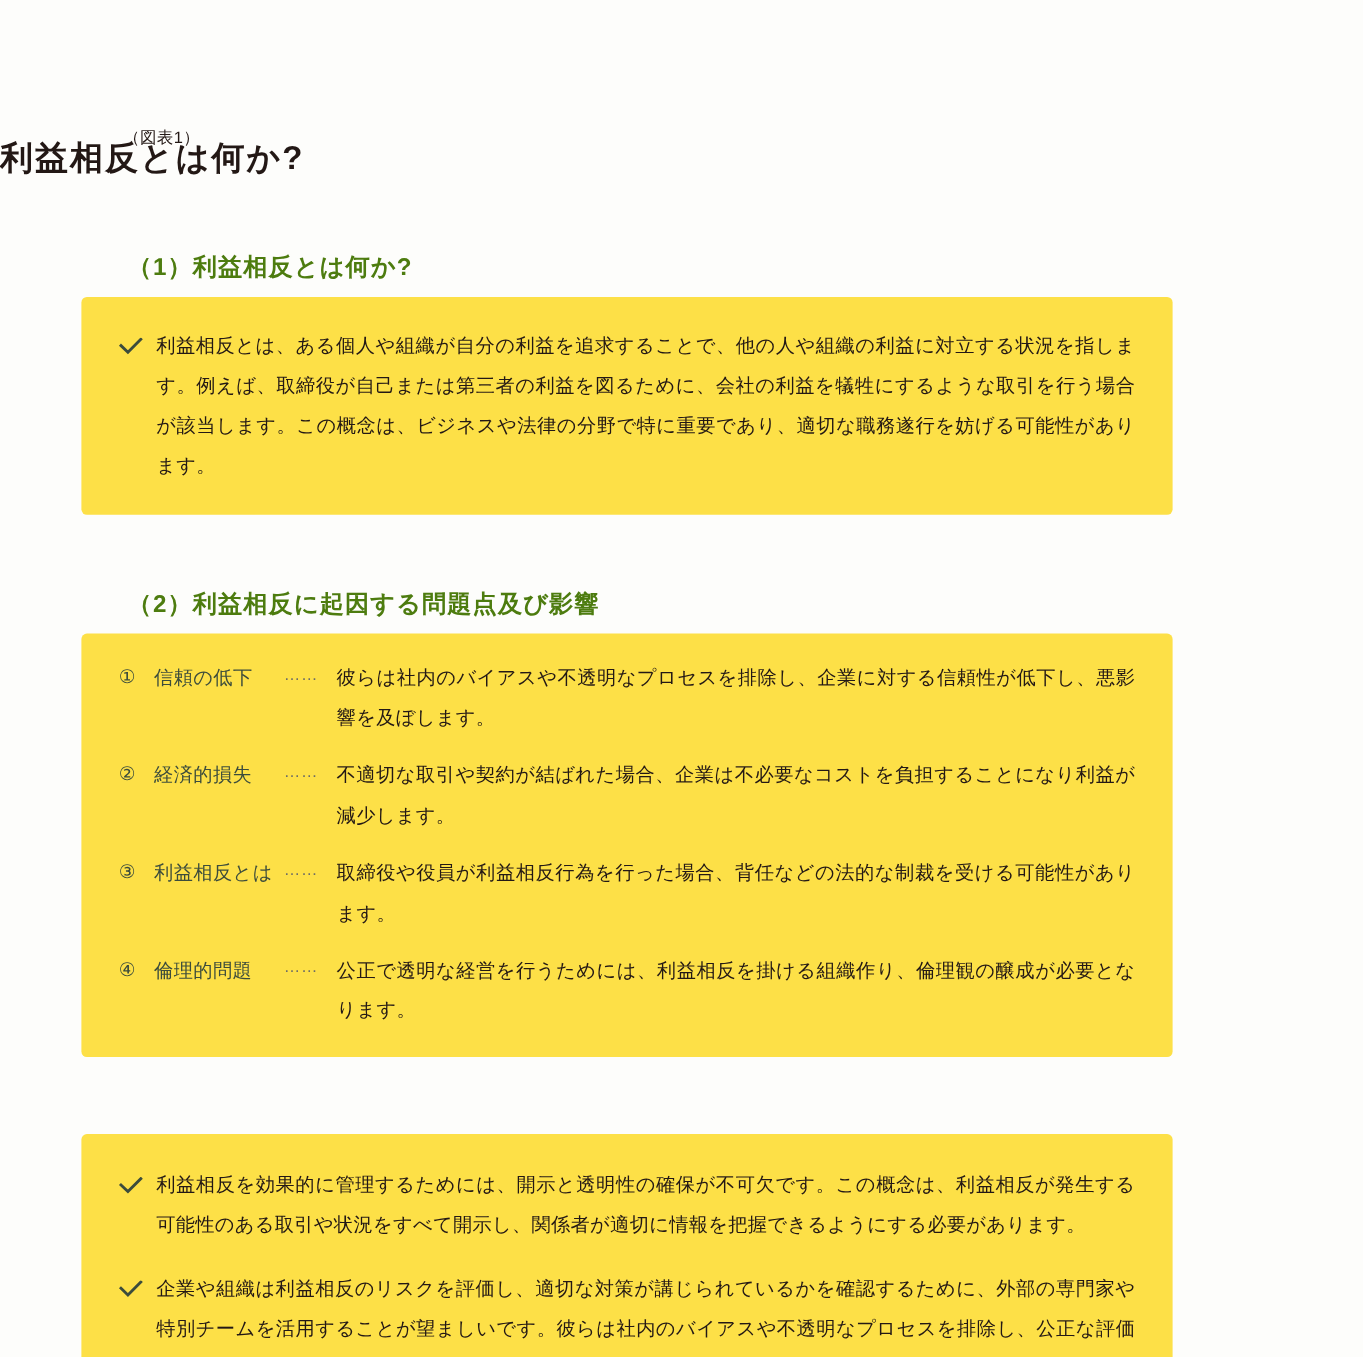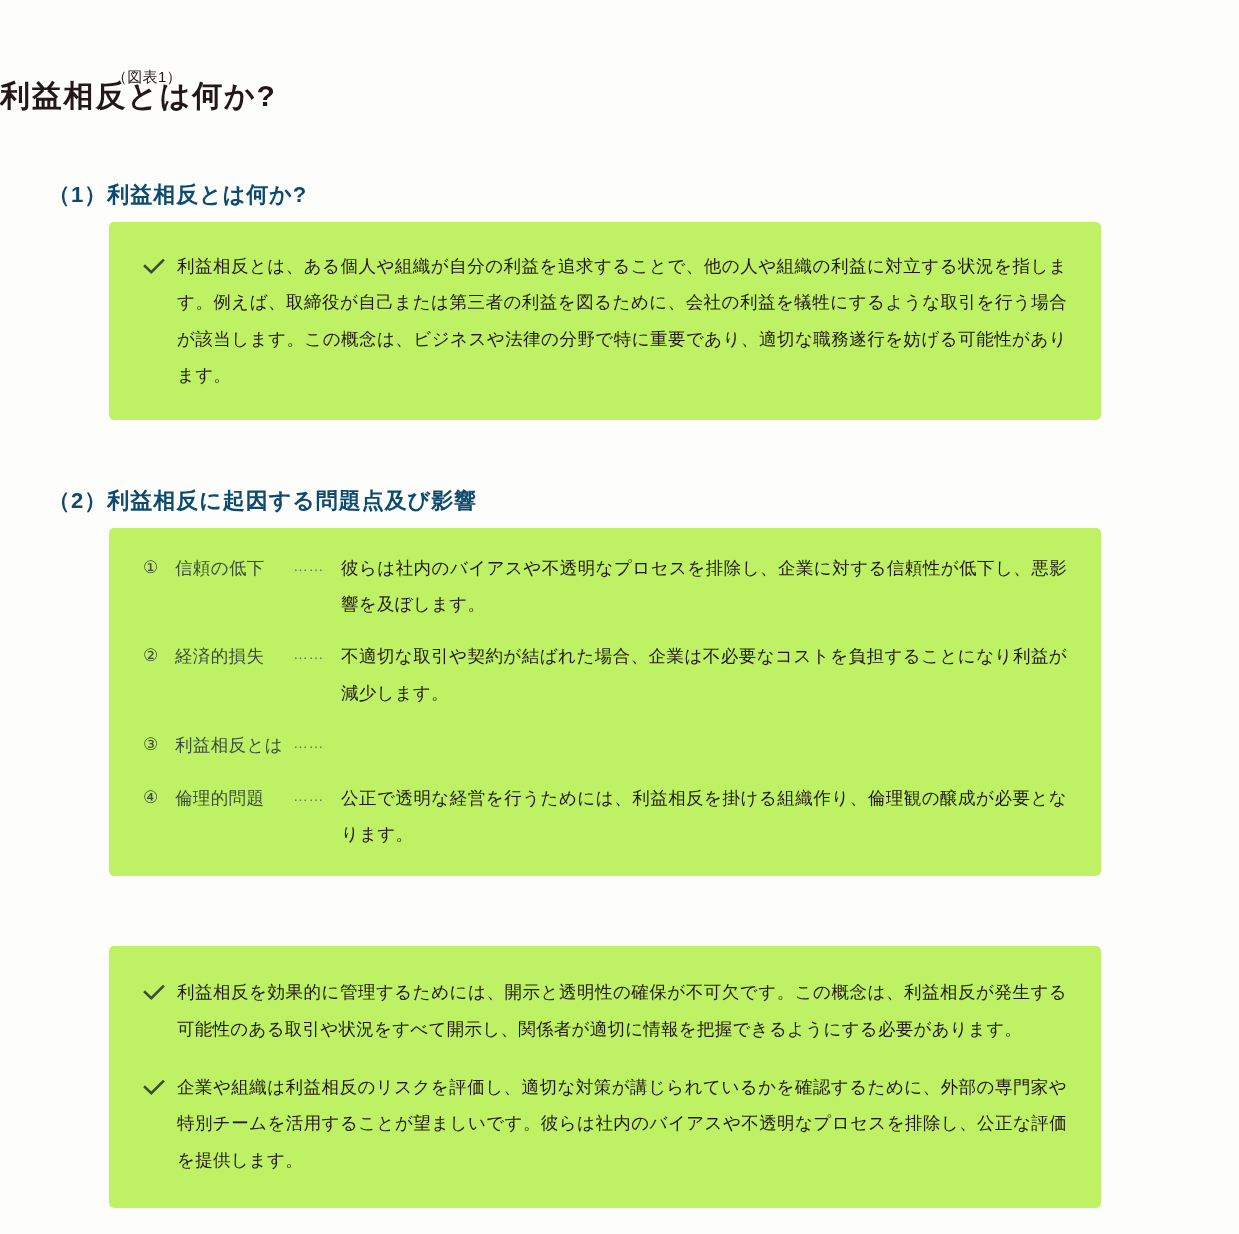--- a/index.html
+++ b/index.html
@@ -20,20 +20,21 @@
     position: relative;
     width: 1239px;
     height: 1234px;
     box-sizing: border-box;
   }
 
   
   .header {
     position: relative;
     height: 118px;
+    margin-top: 48px;
   }
   .fig-label {
     position: absolute;
     left: 112px;
     top: 68px;
     font-size: 15px;
     letter-spacing: 0.02em;
     color: #231815;
     white-space: nowrap;
   }
@@ -47,30 +48,30 @@
     letter-spacing: 0.06em;
     color: #231815;
   }
 
   
   .section {
     position: relative;
   }
   .section-heading {
     margin: 0 0 12px 0;
-    padding-left: 48px;
+    padding-left: 116px;
     font-size: 22px;
     font-weight: 600;
     letter-spacing: 0.045em;
-    color: #0c4a6e;
+    color: #4d7c0f;
   }
   .panel {
-    margin-left: 109px;
+    margin-left: 74px;
     width: 992px;
-    background: #bef264;
+    background: #fde047;
     border-radius: 5px;
     box-sizing: border-box;
     padding: 26px 34px 26px 34px;
   }
 
   
   .check-row {
     display: flex;
     align-items: flex-start;
     font-size: 17.5px;
@@ -187,20 +188,21 @@
         <span class="num-mark">②</span>
         <span class="num-label">経済的損失</span>
         <span class="num-leader">……</span>
         <span class="num-text">不適切な取引や契約が結ばれた場合、企業は不必要なコストを負担することになり利益が減少します。</span>
       </div>
 
       <div class="num-row">
         <span class="num-mark">③</span>
         <span class="num-label">利益相反とは</span>
         <span class="num-leader">……</span>
+        <span class="num-text">取締役や役員が利益相反行為を行った場合、背任などの法的な制裁を受ける可能性があります。</span>
       </div>
 
       <div class="num-row">
         <span class="num-mark">④</span>
         <span class="num-label">倫理的問題</span>
         <span class="num-leader">……</span>
         <span class="num-text">公正で透明な経営を行うためには、利益相反を掛ける組織作り、倫理観の醸成が必要となります。</span>
       </div>
 
     </div>

